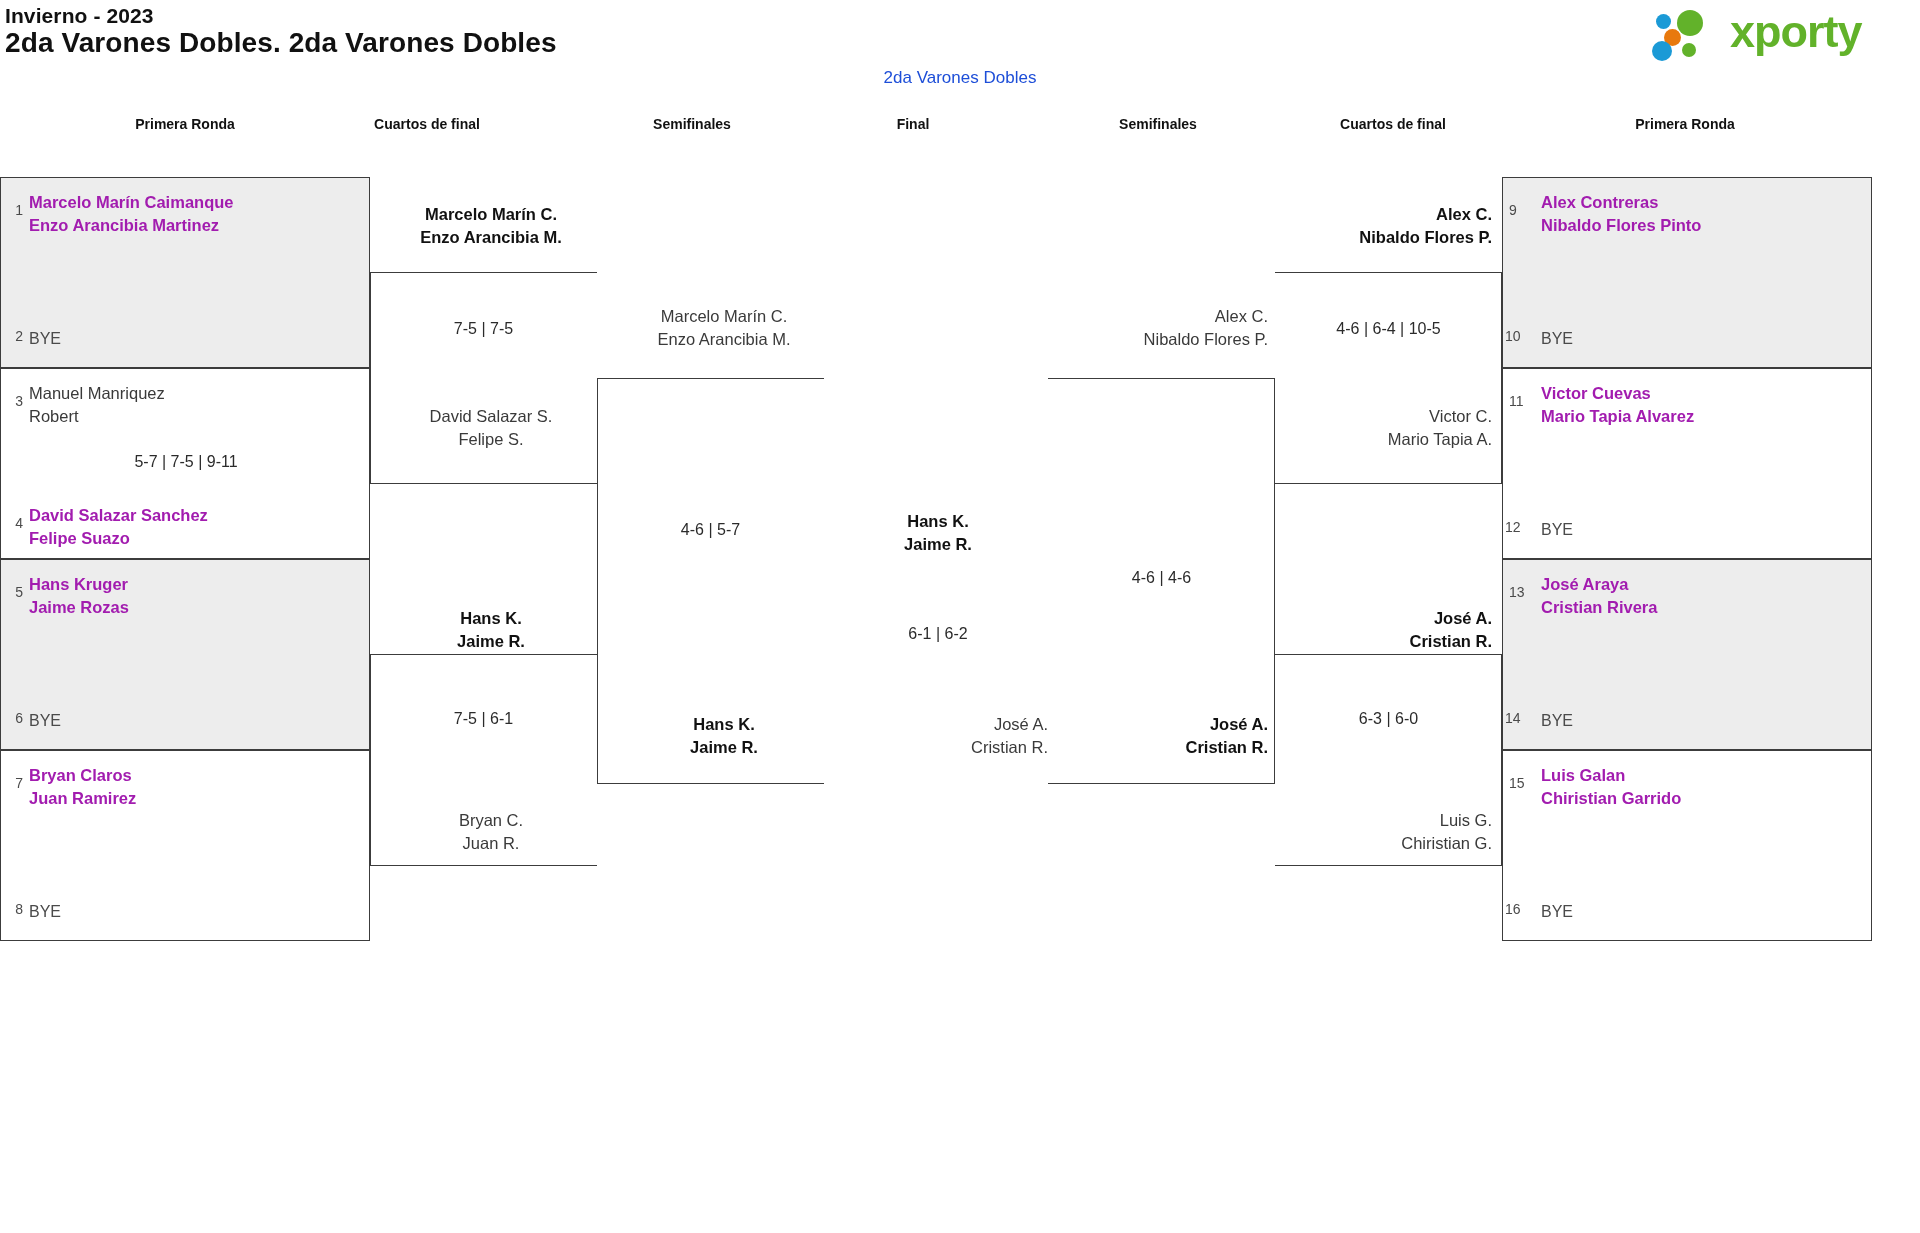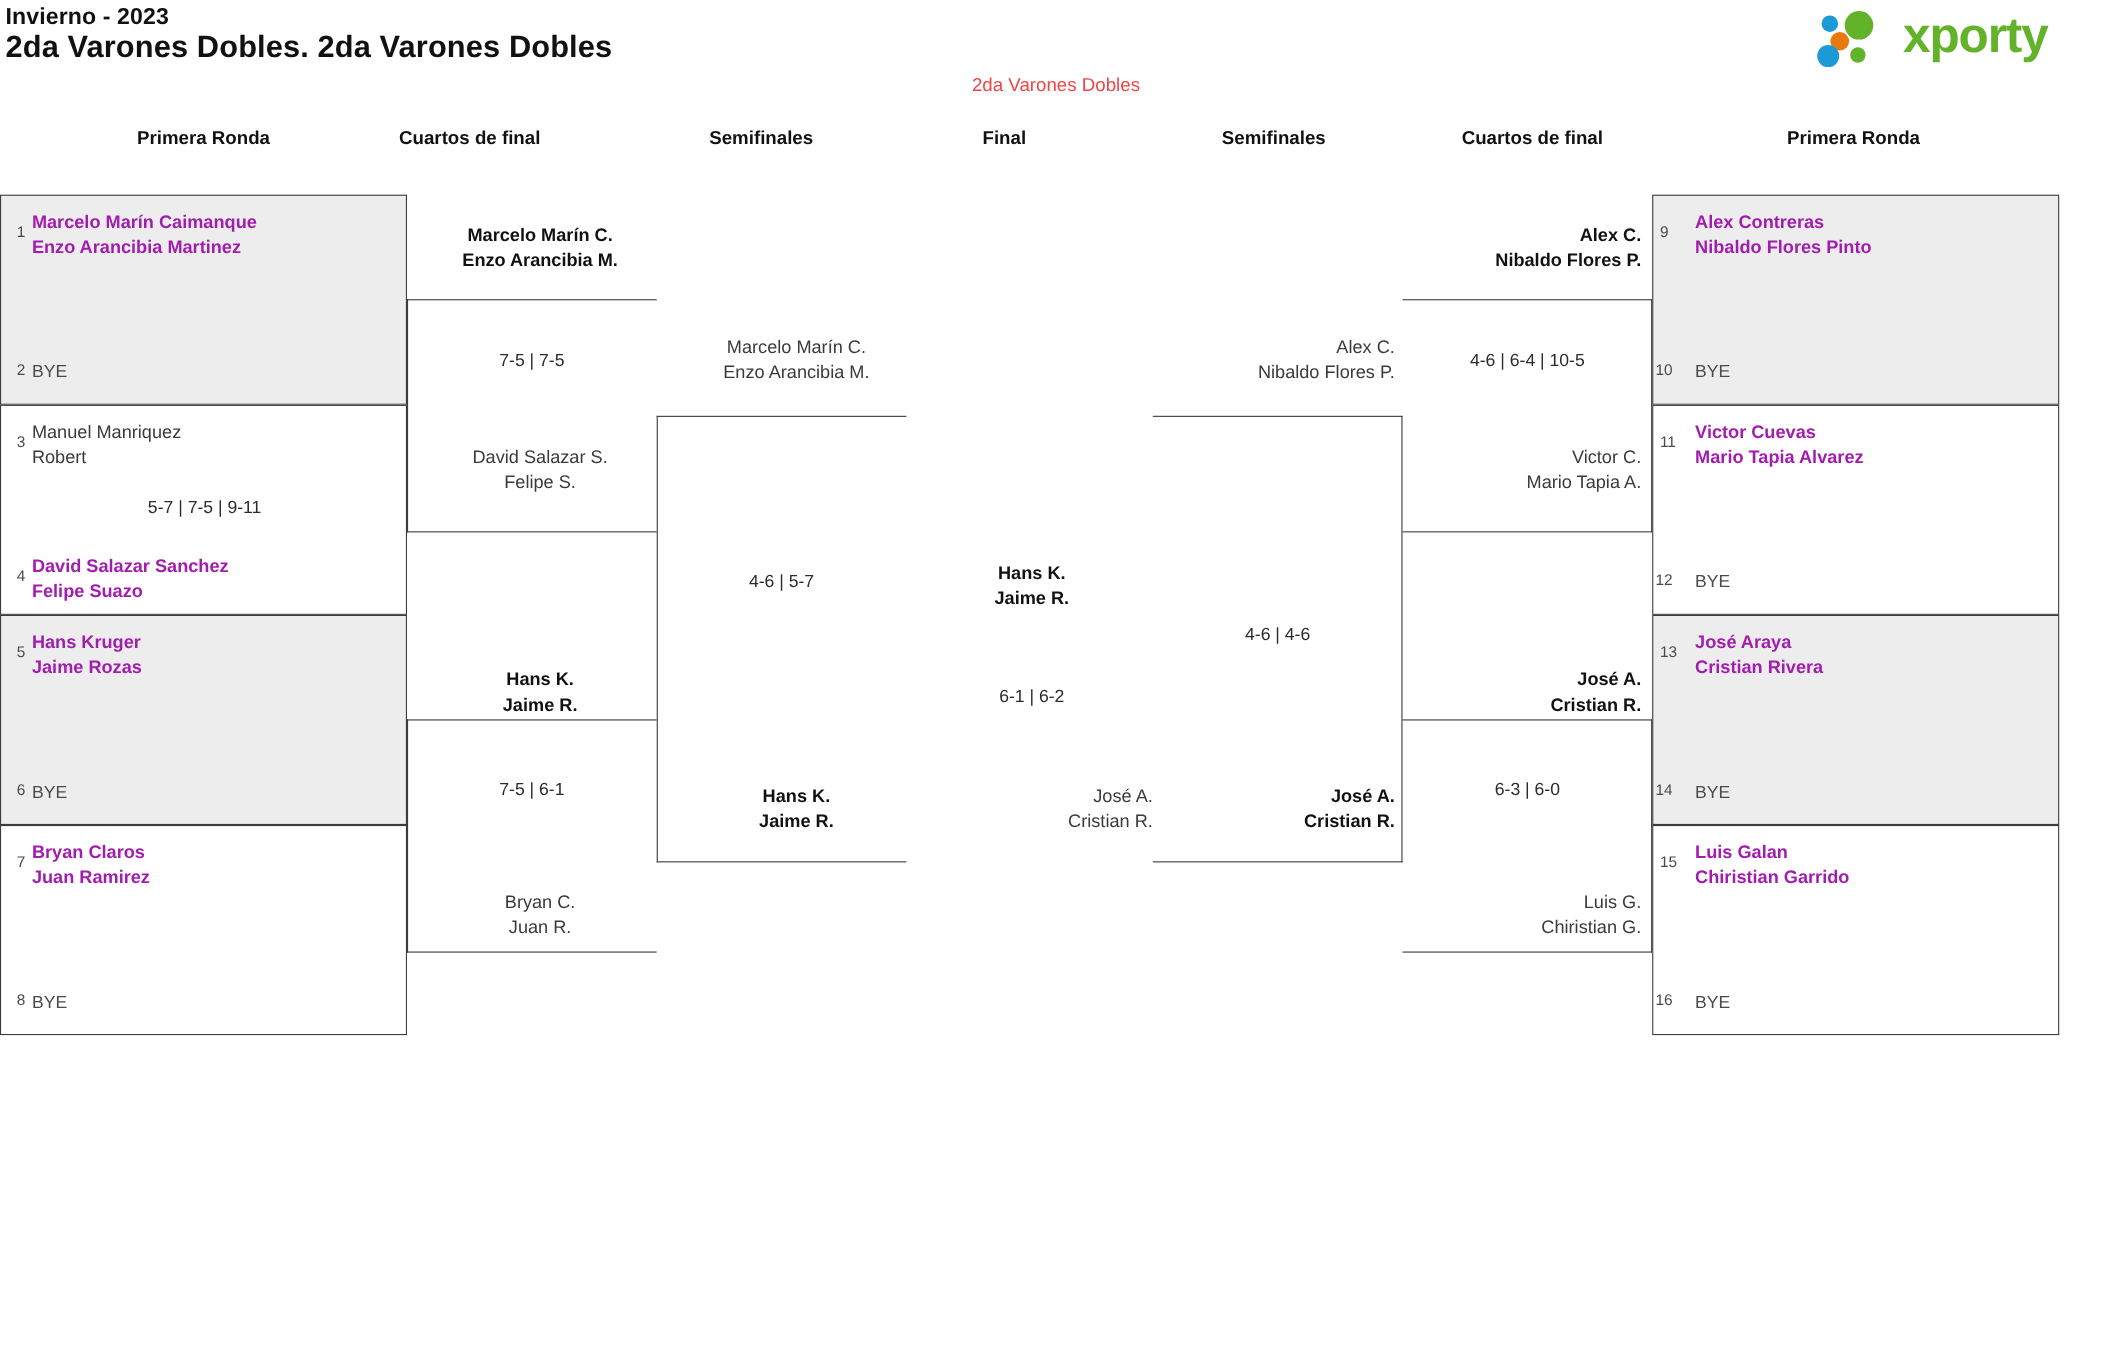--- a/index.html
+++ b/index.html
@@ -18,24 +18,24 @@
   .title-line-1 { font-size: 21px; font-weight: bold; line-height: 27px; letter-spacing: .1px; color:#111; }
   .title-line-2 { font-size: 28px; font-weight: bold; line-height: 27px; letter-spacing: .1px; color:#111; }
 
   #logo { position: absolute; right: 18px; top: 4px; width: 250px; height: 58px; }
   #logo-dots { position: absolute; left: 0; top: 6px; width: 76px; height: 48px; }
   .dot { position: absolute; border-radius: 50%; }
   #logo-word { position: absolute; left: 78px; top: -1px; font-size: 45px; font-weight: bold;
                color: #62b22a; letter-spacing: -1px; line-height: 58px; }
 
   #bracket-title { position: absolute; left: 0; top: 68px; width: 1920px; text-align: center;
-                   font-size: 17px; font-weight: normal; color: #ef4444; }
-
-  
-  .round-header { position: absolute; top: 116px; text-align: center; font-size: 17px;
+                   font-size: 17px; font-weight: normal; color: #1d4ed8; }
+
+  
+  .round-header { position: absolute; top: 116px; text-align: center; font-size: 14px;
                   font-weight: bold; color: #111; }
 
   
   #bracket { position: absolute; left: 0; top: 0; width: 1920px; height: 1233px; }
 
   
   .seed-cell {
     position: absolute;
     border: 1px solid #3c3c3c;
     background: #ffffff;

